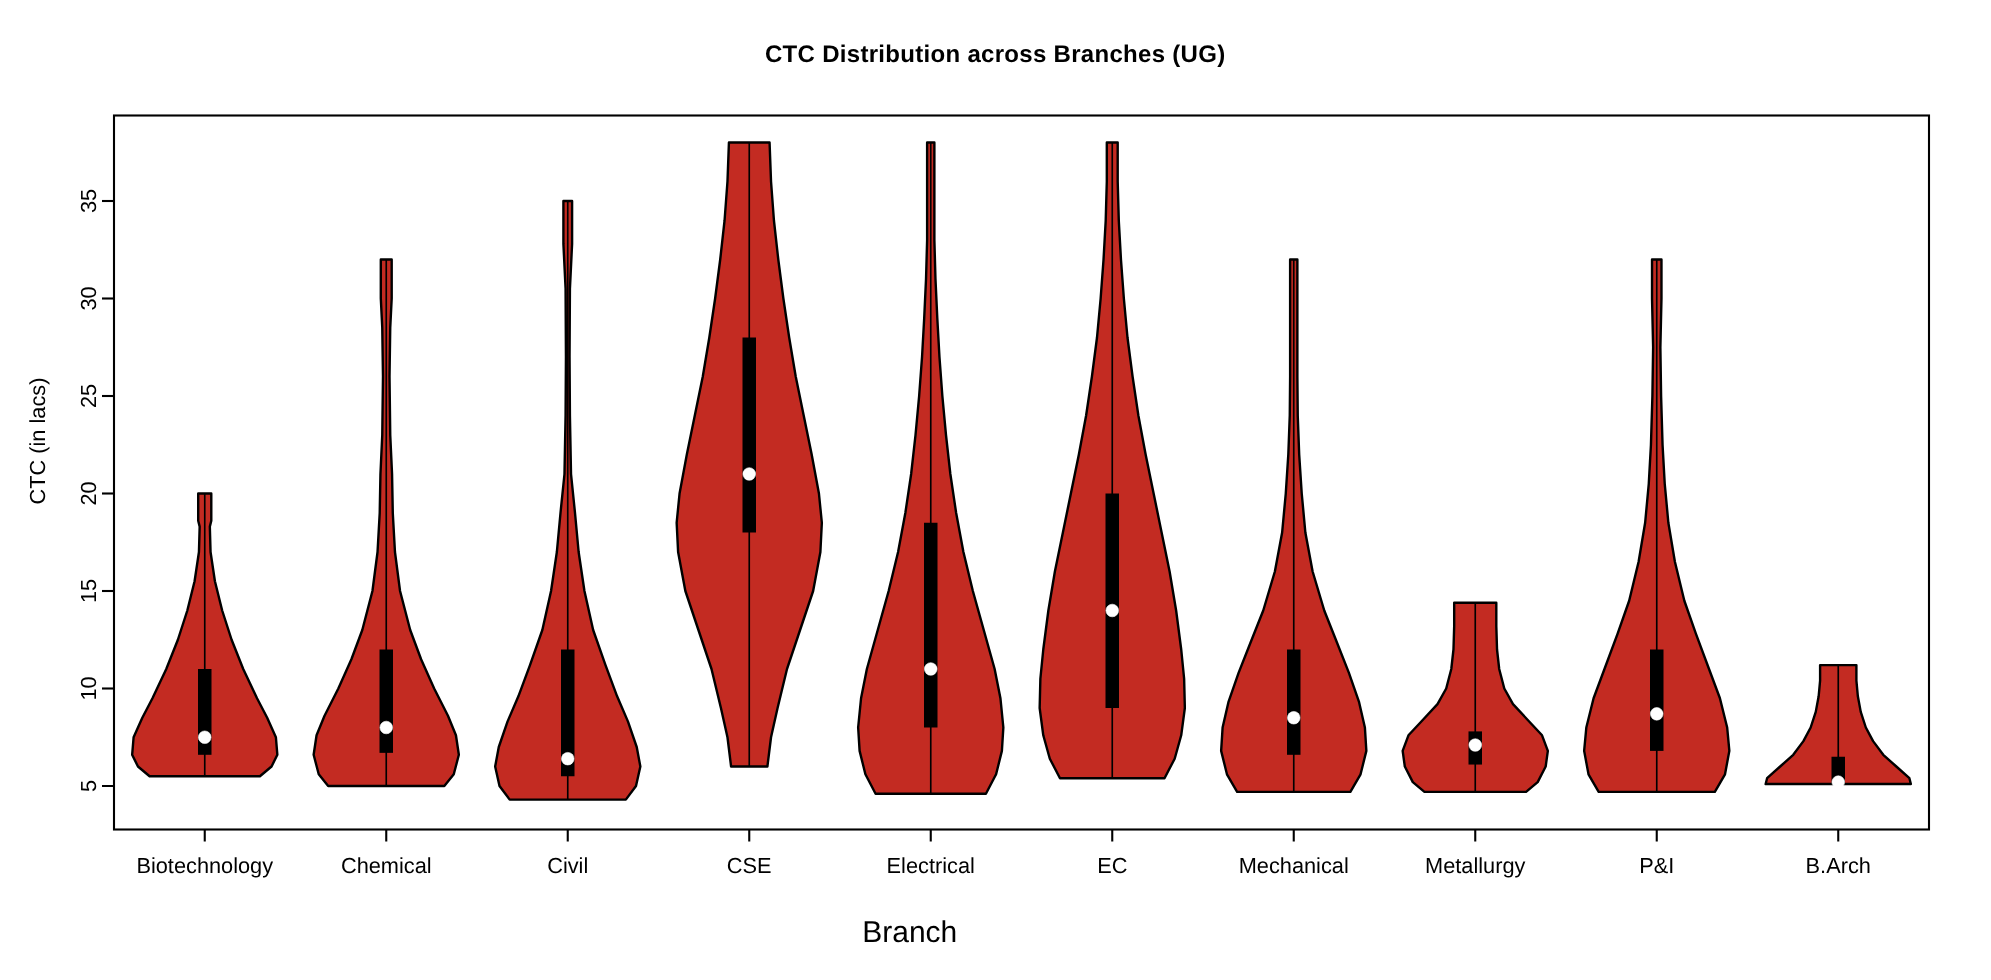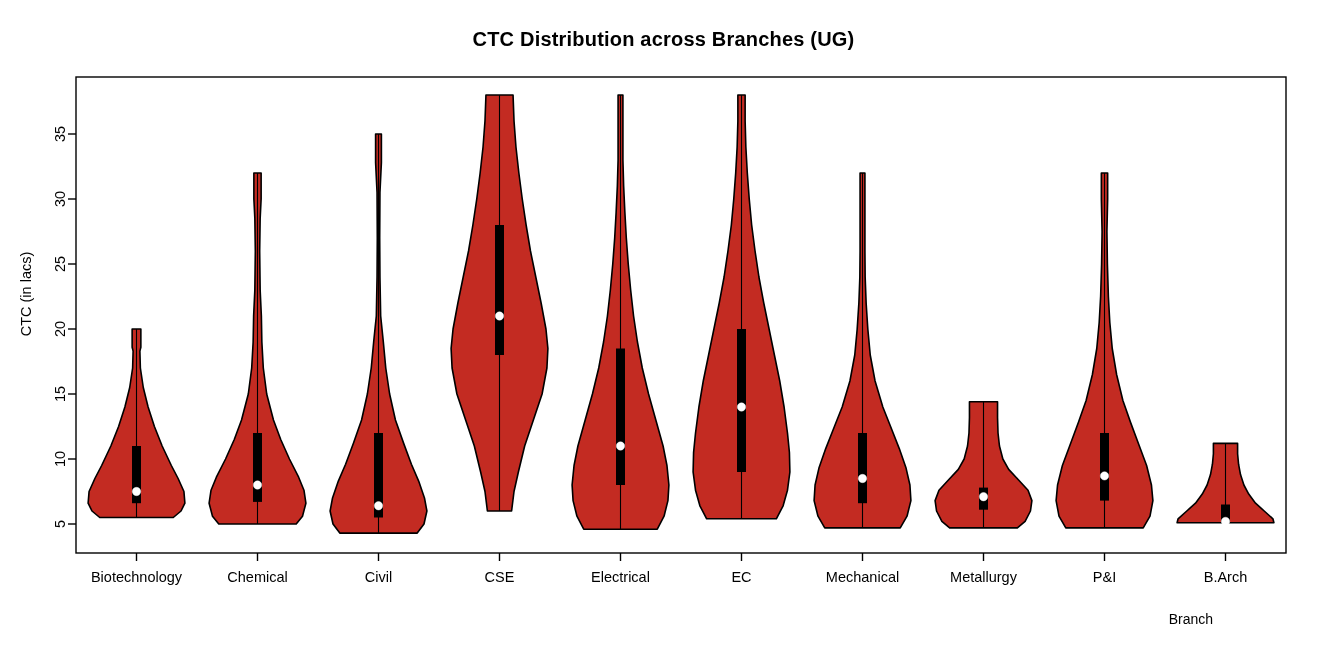--- a/index.html
+++ b/index.html
@@ -17,42 +17,42 @@
     height: 653px;
     background: #ffffff;
     overflow: hidden;
   }
   #chart-title {
     position: absolute;
     left: 0;
     top: 28px;
     width: 1327px;
     text-align: center;
-    font-size: 20px;
+    font-size: 16px;
     font-weight: bold;
     letter-spacing: 0.2px;
   }
   #ylabel {
     position: absolute;
     left: -44px;
     top: 286px;
     width: 140px;
     text-align: center;
     font-size: 14.5px;
     transform: rotate(-90deg);
     transform-origin: 50% 50%;
     white-space: nowrap;
   }
   #xlabel {
     position: absolute;
     left: 0;
     top: 611px;
     width: 1213px;
-    text-align: right;
-    font-size: 14px;
+    text-align: center;
+    font-size: 20px;
   }
   #plot-svg {
     position: absolute;
     left: 0;
     top: 0;
   }
   .ytick-label {
     font-family: "Liberation Sans", sans-serif;
     font-size: 14.5px;
     fill: #000000;

